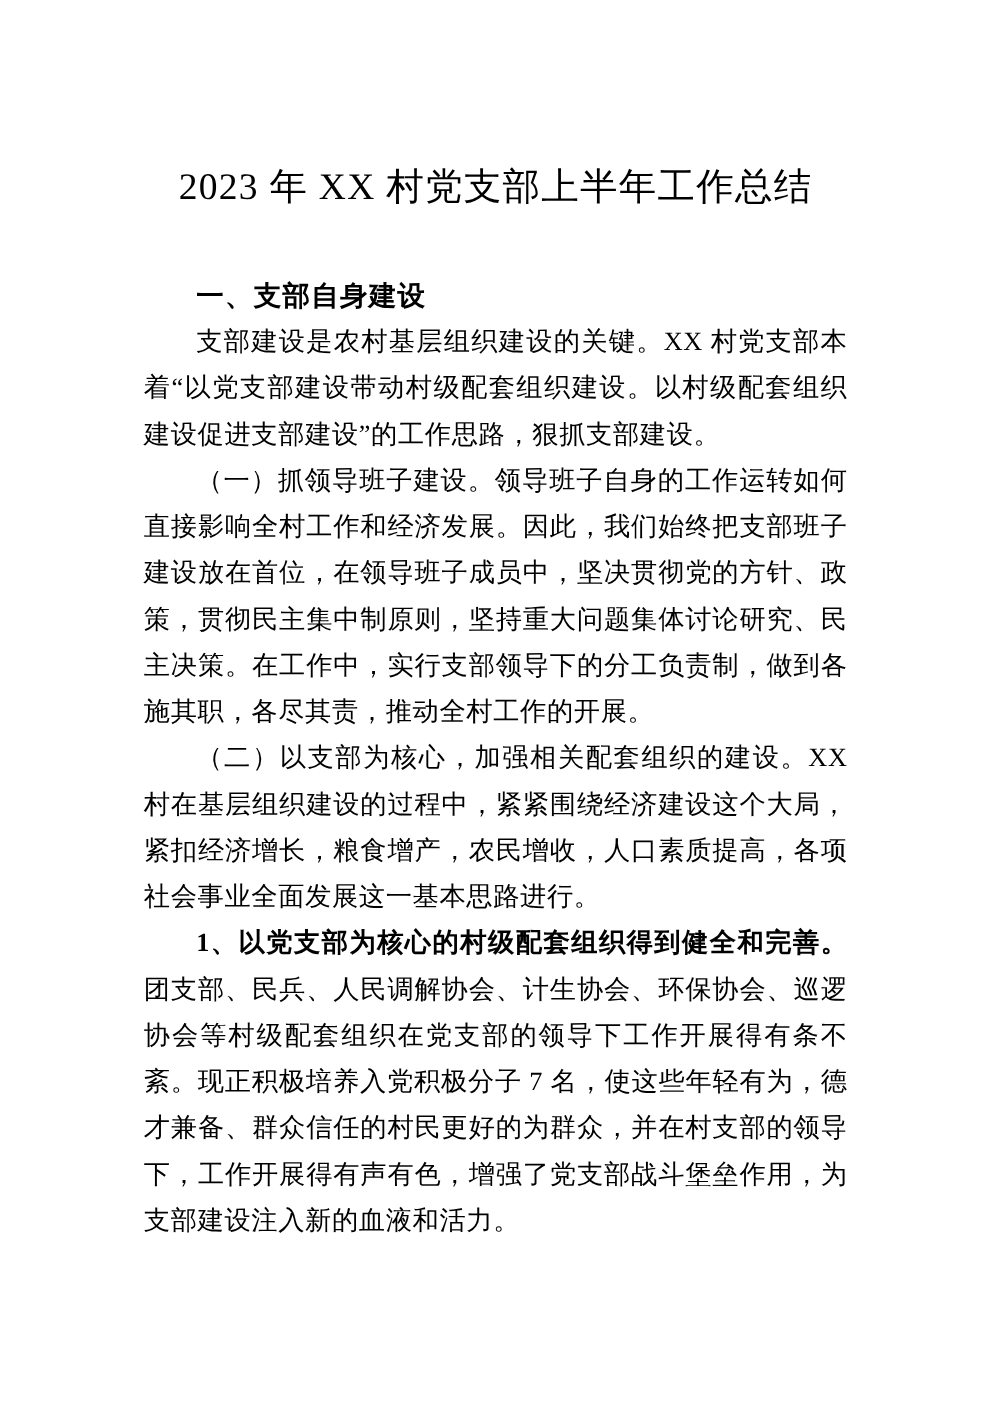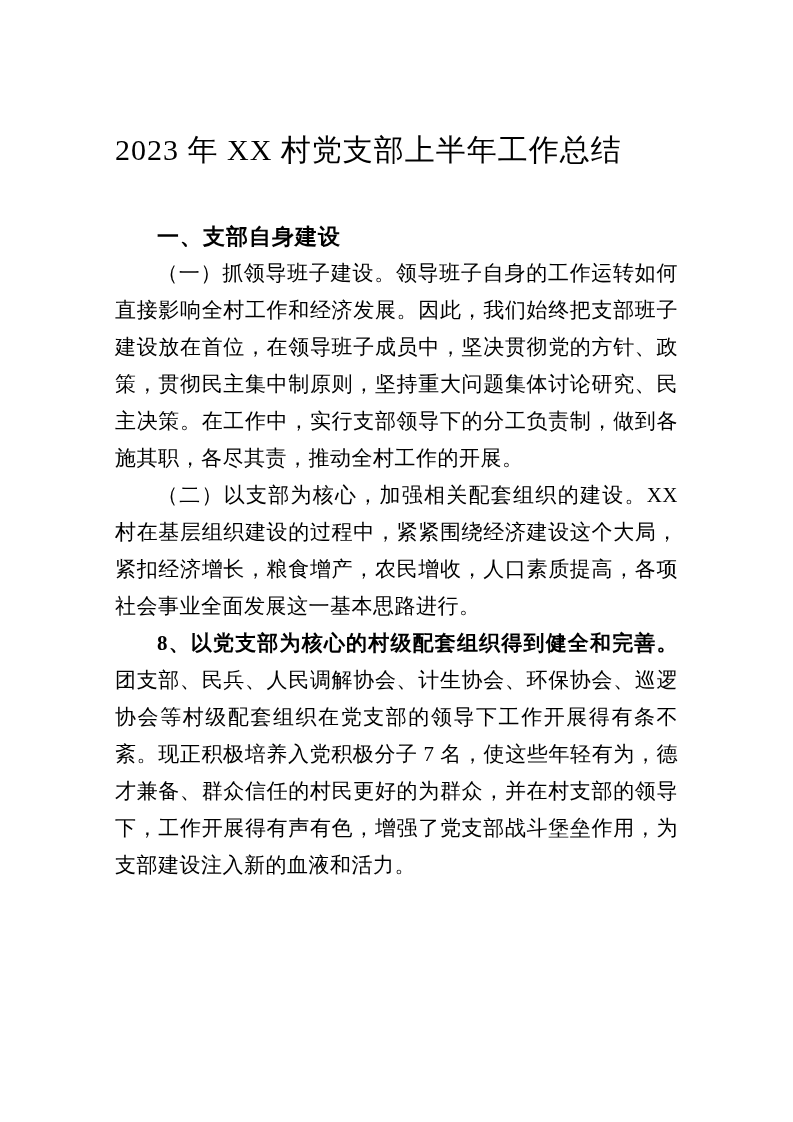--- a/index.html
+++ b/index.html
@@ -17,21 +17,21 @@
   }
   .content {
     position: absolute;
     left: 115px;
     top: 0;
     width: 563px;
   }
   .doc-title {
     margin: 0;
     margin-top: 130px;
-    text-align: left;
+    text-align: center;
     font-family: "Liberation Serif", "DejaVu Serif", serif;
     font-size: 30px;
     font-weight: 400;
     line-height: 40px;
     letter-spacing: 1px;
     white-space: nowrap;
   }
   .doc-heading {
     margin: 0;
     margin-top: 48px;
@@ -61,21 +61,22 @@
 </head>
 <body>
 
 <div class="page">
   <div class="content">
 
     <h1 class="doc-title">2023 年 XX 村党支部上半年工作总结</h1>
 
     <h2 class="doc-heading">一、支部自身建设</h2>
 
+    <p class="para"><span>支部建设是农村基层组织建设的关键。XX 村党支部本着“以党支部建设带动村级配套组织建设。以村级配套组织建设促进支部建设”的工作思路，狠抓支部建设。</span></p>
 
     <p class="para"><span>（一）抓领导班子建设。领导班子自身的工作运转如何直接影响全村工作和经济发展。因此，我们始终把支部班子建设放在首位，在领导班子成员中，坚决贯彻党的方针、政策，贯彻民主集中制原则，坚持重大问题集体讨论研究、民主决策。在工作中，实行支部领导下的分工负责制，做到各施其职，各尽其责，推动全村工作的开展。</span></p>
 
     <p class="para"><span>（二）以支部为核心，加强相关配套组织的建设。XX 村在基层组织建设的过程中，紧紧围绕经济建设这个大局，紧扣经济增长，粮食增产，农民增收，人口素质提高，各项社会事业全面发展这一基本思路进行。</span></p>
 
-    <p class="para"><strong class="lead">8、以党支部为核心的村级配套组织得到健全和完善。</strong><span>团支部、民兵、人民调解协会、计生协会、环保协会、巡逻协会等村级配套组织在党支部的领导下工作开展得有条不紊。现正积极培养入党积极分子 7 名，使这些年轻有为，德才兼备、群众信任的村民更好的为群众，并在村支部的领导下，工作开展得有声有色，增强了党支部战斗堡垒作用，为支部建设注入新的血液和活力。</span></p>
+    <p class="para"><strong class="lead">1、以党支部为核心的村级配套组织得到健全和完善。</strong><span>团支部、民兵、人民调解协会、计生协会、环保协会、巡逻协会等村级配套组织在党支部的领导下工作开展得有条不紊。现正积极培养入党积极分子 7 名，使这些年轻有为，德才兼备、群众信任的村民更好的为群众，并在村支部的领导下，工作开展得有声有色，增强了党支部战斗堡垒作用，为支部建设注入新的血液和活力。</span></p>
 
   </div>
 </div>
 
 </body></html>

